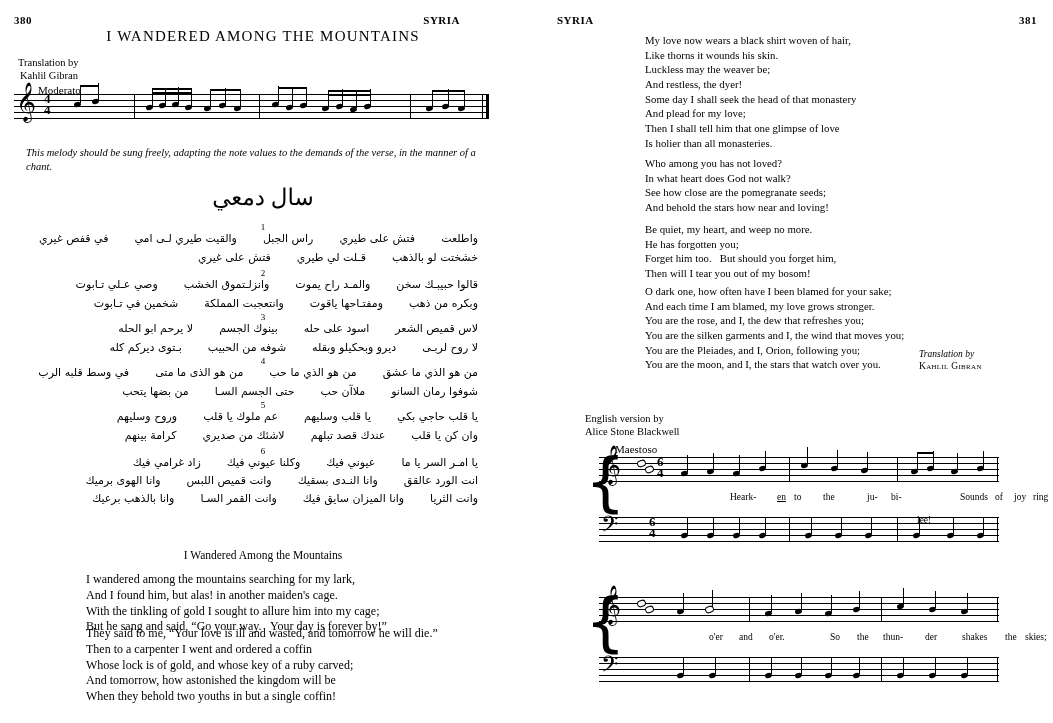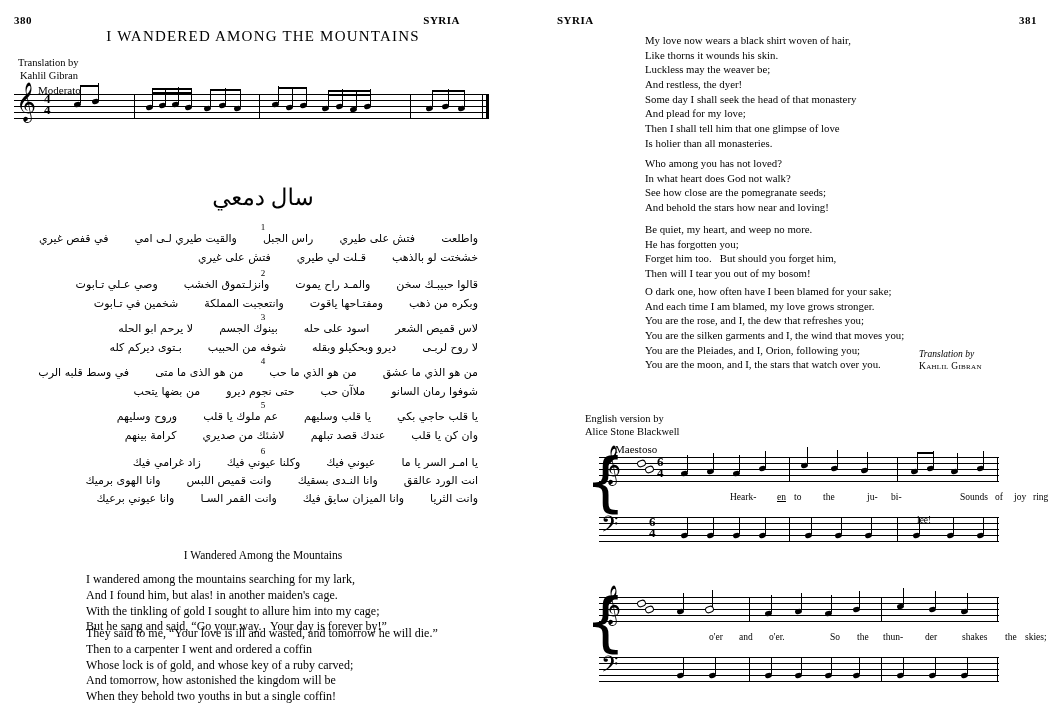--- a/index.html
+++ b/index.html
@@ -158,20 +158,21 @@
     <div class="head" style="left:428px;top:10px;"></div>
       <div class="stem" style="left:434px;top:-5px;"></div>
     <div class="head" style="left:444px;top:12px;"></div>
       <div class="stem" style="left:450px;top:-4px;"></div>
     <div class="flagbeam" style="left:418px;top:-4px;width:33px;"></div>
 
     <div class="barline" style="left:468px;top:0;height:25px;"></div>
     <div class="thickbar" style="left:472px;top:0;height:25px;"></div>
   </div>
 
+  <div class="italic-note" style="left:26px;top:146px;width:456px;">This melody should be sung freely, adapting the note values to the demands of the verse, in the manner of a chant.</div>
 
   <div class="arabic-title" style="top:184px;font-family:Liberation Serif, serif;">سال دمعي</div>
 
   <div>
     <div class="verse-num" style="top:222px;">1</div>
     <div class="arabic-block" style="left:48px;top:232px;width:430px;">
       <div class="arabic-row">
         <span>واطلعت</span>
         <span>فتش على طيري</span>
         <span>راس الجبل</span>
@@ -227,21 +228,21 @@
     <div class="arabic-block" style="left:48px;top:366px;width:430px;">
       <div class="arabic-row">
         <span>من هو الذي ما عشق</span>
         <span>من هو الذي ما حب</span>
         <span>من هو الذى ما متى</span>
         <span>في وسط قلبه الرب</span>
       </div>
       <div class="arabic-row" style="margin-top:6px;">
         <span>شوفوا رمان السانو</span>
         <span>ملاآن  حب</span>
-        <span>حتى نجوم  ديرو</span>
+        <span>حتى الجسم  السـا</span>
         <span>من بضها  يتحب</span>
       </div>
     </div>
   </div>
 
   <div>
     <div class="verse-num" style="top:400px;">5</div>
     <div class="arabic-block" style="left:48px;top:410px;width:430px;">
       <div class="arabic-row">
         <span>يا قلب حاجي  بكي</span>
@@ -270,21 +271,21 @@
       <div class="arabic-row" style="margin-top:5px;">
         <span>انت الورد  عالقق</span>
         <span>وانا  النـدى بسقيك</span>
         <span>وانت قميص اللبس</span>
         <span>وانا الهوى برميك</span>
       </div>
       <div class="arabic-row" style="margin-top:5px;">
         <span>وانت الثريا</span>
         <span>وانا الميزان  سايق فيك</span>
         <span>وانت القمر السـا</span>
-        <span>وانا عيوني  برعيك</span>
+        <span>وانا بالذهب  برعيك</span>
       </div>
     </div>
   </div>
 
   <div class="eng-title-small" style="top:549px;">I Wandered Among the Mountains</div>
 
   <div class="eng-verse" style="left:86px;top:572px;">I wandered among the mountains searching for my lark,
 And I found him, but alas! in another maiden's cage.
 With the tinkling of gold I sought to allure him into my cage;
 But he sang and said, “Go your way.   Your day is forever by!”</div>

